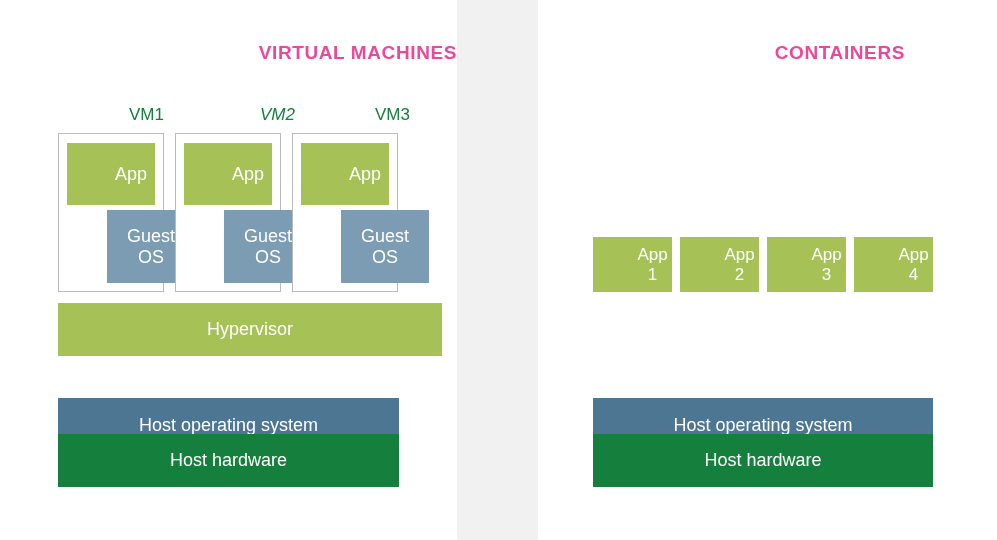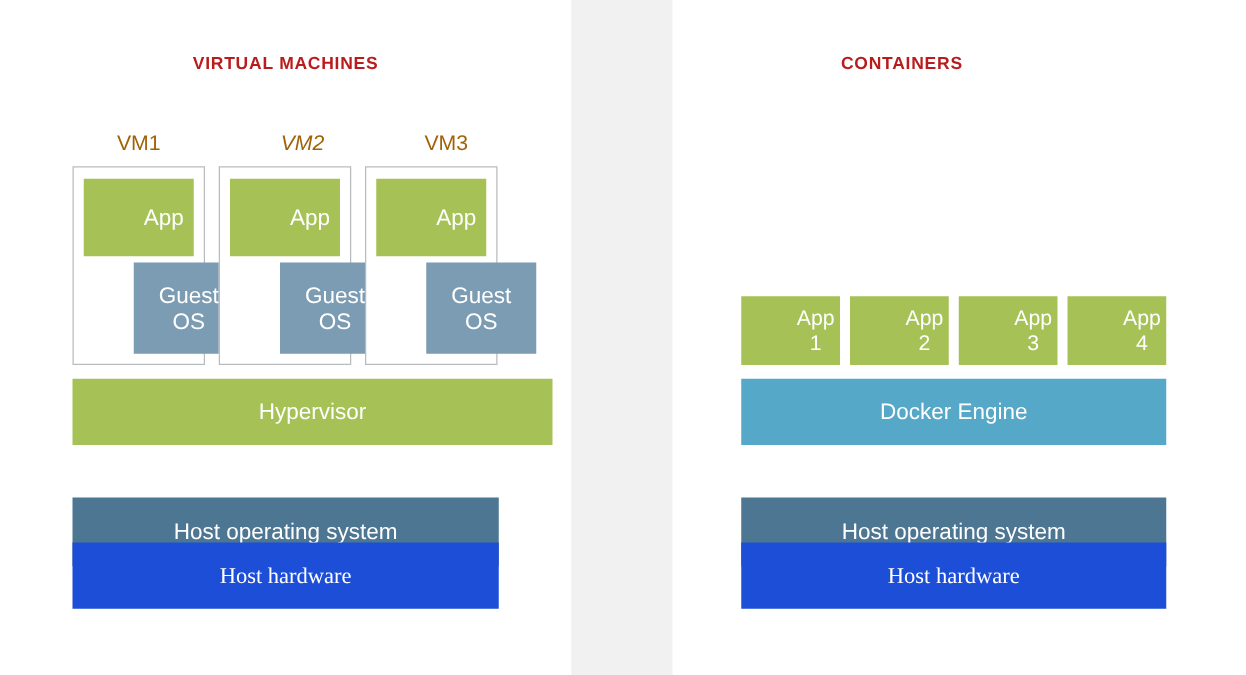--- a/index.html
+++ b/index.html
@@ -26,37 +26,37 @@
     top: 0;
     width: 81px;
     height: 540px;
     background: #f1f1f1;
   }
 
   
   .panel-title {
     position: absolute;
     top: 42px;
-    font-size: 14px;
+    font-size: 19px;
     font-weight: bold;
     letter-spacing: 0.6px;
-    color: #b91c1c;
-    text-align: center;
+    color: #ec4899;
+    text-align: right;
     white-space: nowrap;
   }
   #vm-title  { left: 0;   width: 457px; }
   #ct-title  { left: 538px; width: 367px; }
 
   
   .vm-label {
     position: absolute;
     top: 105px;
     font-size: 17px;
-    color: #a16207;
-    text-align: center;
+    color: #15803d;
+    text-align: right;
     white-space: nowrap;
   }
 
   
   .vm-box {
     position: absolute;
     top: 133px;
     width: 106px;
     height: 159px;
     background: #ffffff;
@@ -74,21 +74,21 @@
     text-align: center;
     color: #ffffff;
     line-height: 1.16;
     white-space: pre-line;
   }
   .tile.green  { background: #a6c257; padding-left: 40px; }
   .tile.steel  { background: #7b9cb3; }
   .tile.hyper  { background: #a6c257; }
   .tile.docker { background: #55a8c7; }
   .tile.hostos { background: #4c7692; margin-top: 30px; }
-  .tile.hw     { background: #1d4ed8; font-family: Liberation Serif, serif; }
+  .tile.hw     { background: #15803d; }
 
   .app-tile   { font-size: 18px; }
   .guest-tile { font-size: 18px; margin-left: 40px; }
   .ct-app     { font-size: 17px; }
   .layer      { font-size: 18px; }
 </style>
 </head>
 <body>
 
 <div id="canvas">
@@ -124,17 +124,16 @@
 
   <div class="tile green ct-app" style="left:593px;top:237px;width:79px;height:55px;">App
 1</div>
   <div class="tile green ct-app" style="left:680px;top:237px;width:79px;height:55px;">App
 2</div>
   <div class="tile green ct-app" style="left:767px;top:237px;width:79px;height:55px;">App
 3</div>
   <div class="tile green ct-app" style="left:854px;top:237px;width:79px;height:55px;">App
 4</div>
 
-  <div class="tile docker layer" style="left:593px;top:303px;width:340px;height:53px;">Docker Engine</div>
   <div class="tile hostos layer" style="left:593px;top:368px;width:340px;height:55px;">Host operating system</div>
   <div class="tile hw layer" style="left:593px;top:434px;width:340px;height:53px;">Host hardware</div>
 
 </div>
 
 </body></html>

